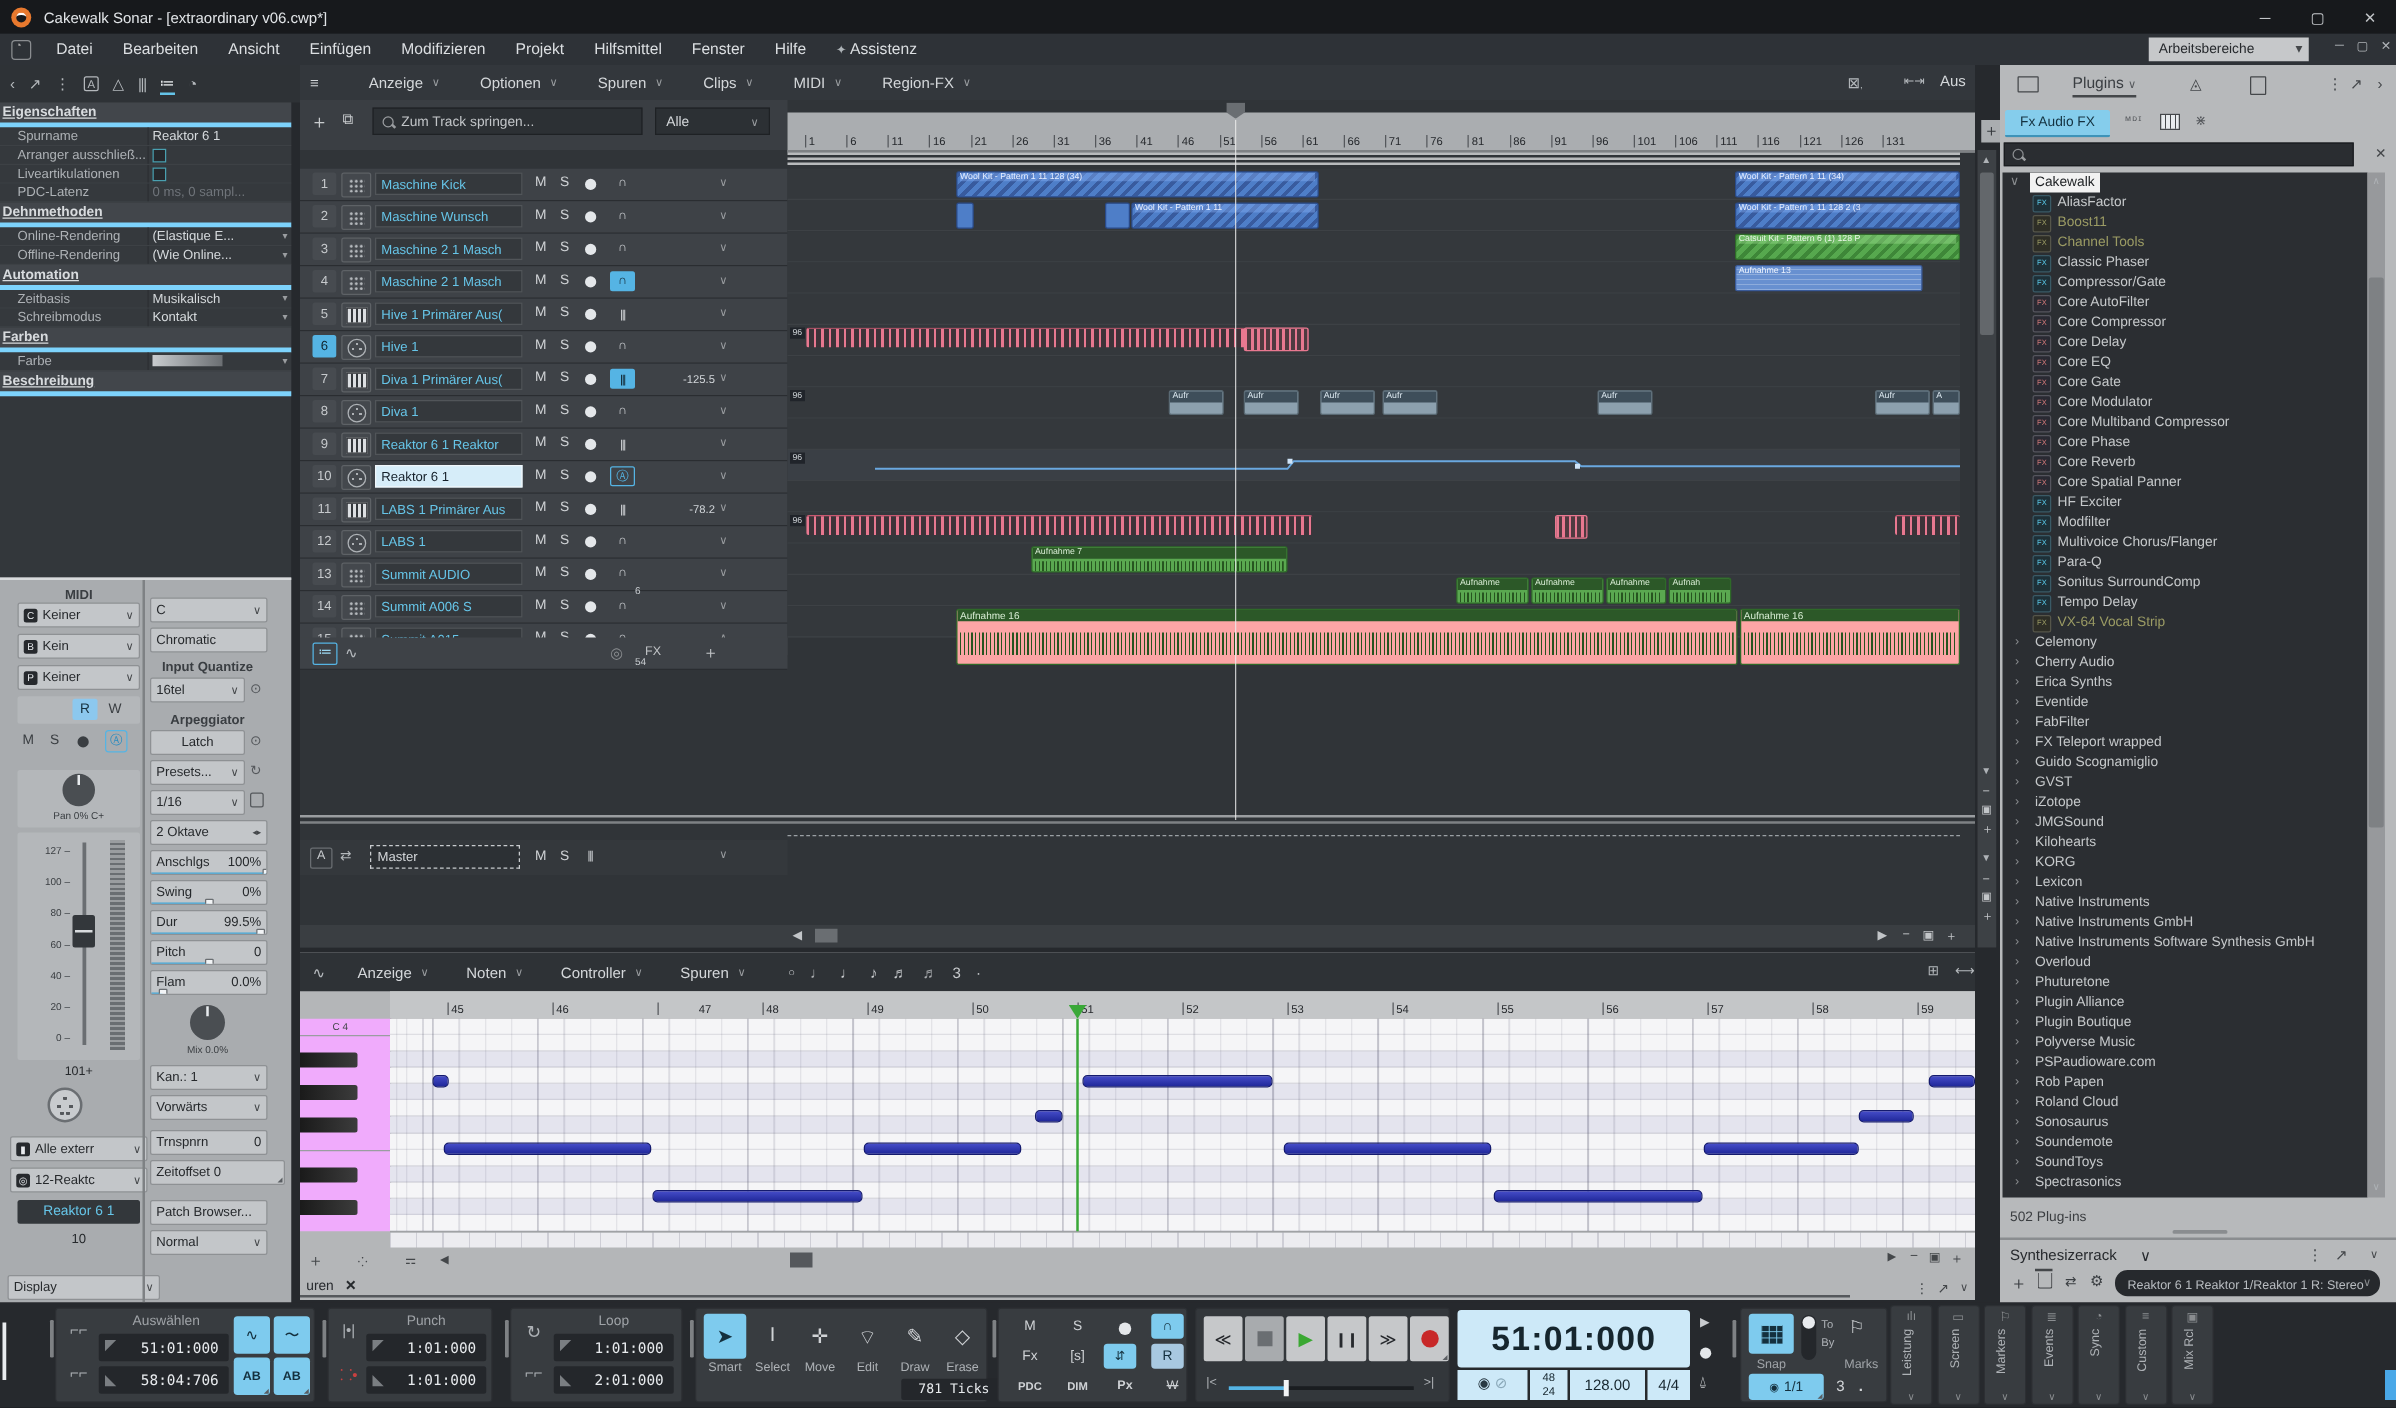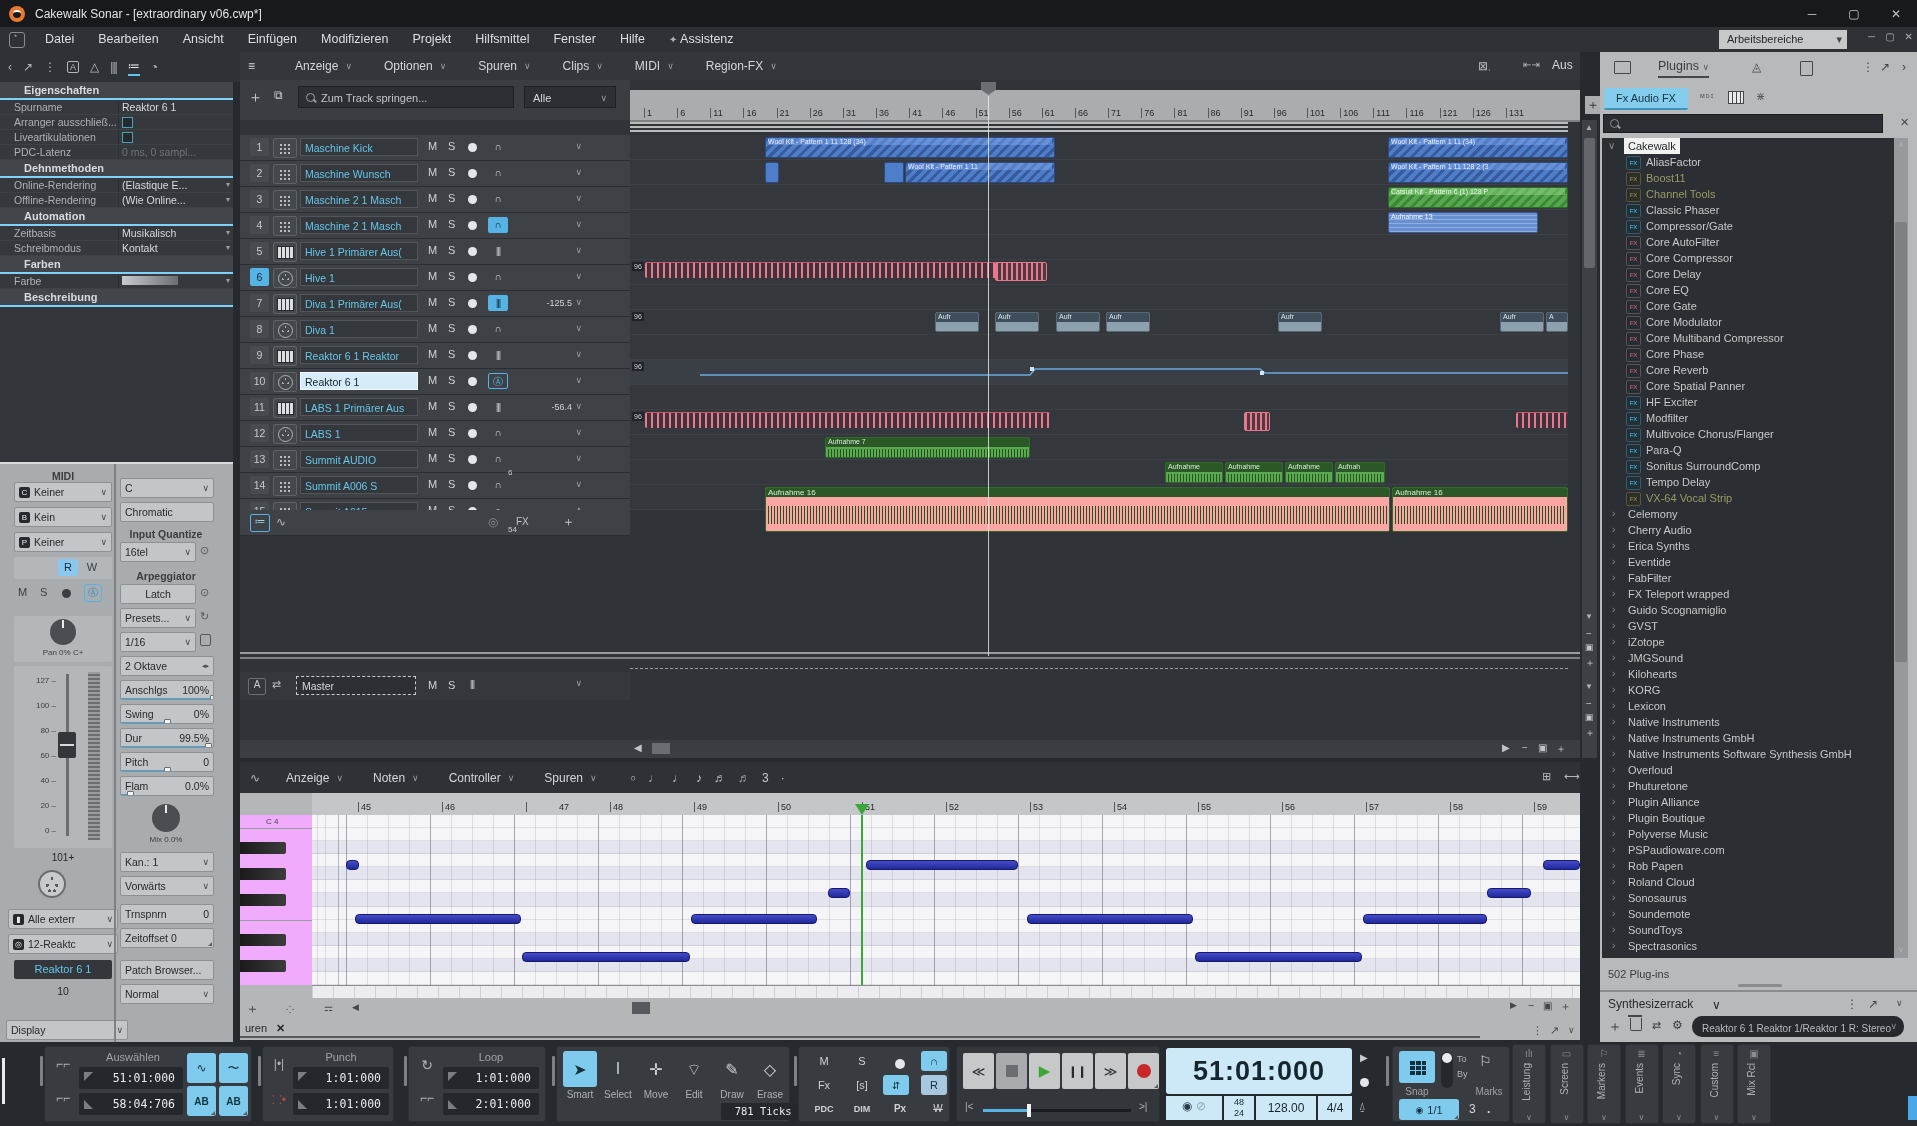--- a/index.html
+++ b/index.html
@@ -22,21 +22,21 @@
   #wsbox{position:absolute;right:70px;top:3px;width:128px;height:19px;background:#c6c8ca;color:#26292d;
          font-size:11px;line-height:19px;padding-left:8px;box-sizing:border-box;}
   #wsbox:after{content:"▾";position:absolute;right:5px;color:#44474a;}
   .chev{color:#9a9da0;font-size:9px;}
   .fold{position:absolute;right:1px;bottom:1px;width:0;height:0;border-left:4px solid transparent;border-bottom:4px solid #5a5e62;}
   
   #inspector{position:absolute;left:0;top:52px;width:233px;height:990px;background:#33373b;}
   #insp-tools{position:absolute;left:0;top:0;width:233px;height:30px;background:#2e3236;display:flex;align-items:center;gap:11px;padding-left:8px;}
   #insp-tools span{color:#b4b8bc;font-size:12px;}
   #insp-tools .act{border-bottom:2px solid #64c3e8;padding-bottom:1px;color:#e8ebee;}
-  .ph{height:16px;line-height:16px;background:#42464b;color:#d8dbde;font-weight:bold;font-size:11px;padding-left:24px;border-bottom:2px solid #7dd3fc;}
+  .ph{height:16px;line-height:16px;background:#42464b;color:#d8dbde;font-weight:bold;font-size:11px;padding-left:2px;border-bottom:4px solid #7dd3fc;text-decoration:underline;}
   .prow{display:flex;height:14px;line-height:14px;border-bottom:1px solid #3d4145;background:#35393d;}
   .pl{width:104px;padding-left:14px;color:#aeb2b6;font-size:10.5px;overflow:hidden;white-space:nowrap;}
   .pv{flex:1;color:#d6dadd;font-size:10.5px;position:relative;padding-left:3px;overflow:hidden;white-space:nowrap;border-left:1px solid #2c2f33;}
   .pv.dim span{color:#6f747a;}
   .cb{display:inline-block;width:9px;height:9px;border:1px solid #4aa0b0;background:#26292d;margin-top:2px;}
   .sw{display:inline-block;width:56px;height:9px;margin-top:2px;background:linear-gradient(90deg,#c8cbce,#6a6e72);}
   .dda{position:absolute;right:3px;top:0;color:#9a9da0;font-size:8px;}
   #beschr-box{position:absolute;left:4px;top:268px;width:224px;height:136px;background:#33373b;}
   
   #midisec{position:absolute;left:0;top:410px;width:233px;height:578px;background:#a9acaf;border-top:2px solid #d8dadc;}
@@ -414,21 +414,21 @@
           <span class="chev">∨</span>
         </div>
       <div class="lbox" style="left:120px;top:412px;width:94px;height:20px;">
         <span>Vorwärts</span>
           <span class="chev">∨</span>
         </div>
       <div class="lbox" style="left:120px;top:440px;width:94px;height:20px;">
         <span>Trnspnrn</span>
           <span style="margin-left:auto;">0</span>
         </div>
-      <div class="lbox" style="left:120px;top:464px;width:94px;height:20px;">
+      <div class="lbox" style="left:120px;top:464px;width:108px;height:20px;">
         <span>Zeitoffset 0</span>
           <span class="fold"></span>
         </div>
       <div class="lbox" style="left:120px;top:496px;width:94px;height:20px;">
         <span>Patch Browser...</span>
         </div>
       <div class="lbox" style="left:120px;top:520px;width:94px;height:20px;">
         <span>Normal</span>
           <span class="chev">∨</span>
         </div>
@@ -636,21 +636,21 @@
         <div class="trk">
           <div class="tnum">11</div>
           <div class="tico">
             <div class="icon-keys"></div>
           </div>
           <div class="tname">LABS 1 Primärer Aus</div>
           <div class="tms" style="left: 188px;">M</div>
           <div class="tms" style="left: 208px;">S</div>
           <div class="tdot" style="left: 228px;"></div>
           <div class="tmon" style="left: 248px; letter-spacing: -1px; font-size: 9px;">|||</div>
-          <div class="tval">-56.4</div>
+          <div class="tval">-78.2</div>
           <div class="tchev">∨</div>
         </div>
         <div class="trk">
           <div class="tnum">12</div>
           <div class="tico">
             <div class="icon-midi"></div>
           </div>
           <div class="tname">LABS 1</div>
           <div class="tms" style="left: 188px;">M</div>
           <div class="tms" style="left: 208px;">S</div>

